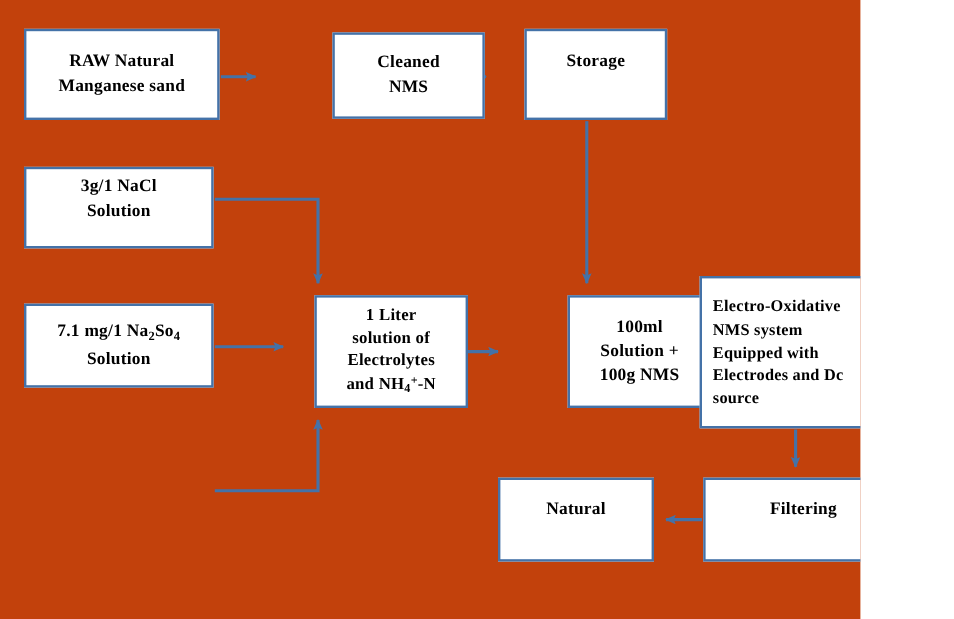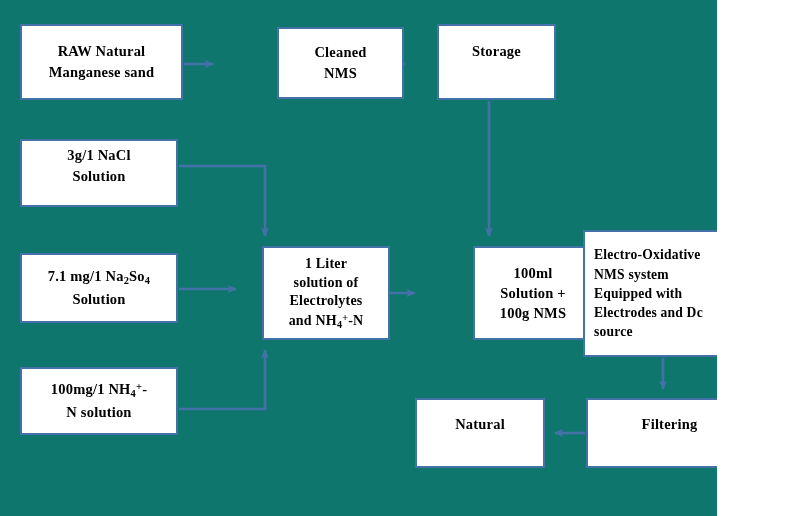--- a/index.html
+++ b/index.html
@@ -4,21 +4,21 @@
 <style>
   html, body {
     margin: 0;
     padding: 0;
     background: #ffffff;
   }
   #canvas {
     position: relative;
     width: 717px;
     height: 516px;
-    background: #0f766e;
+    background: #c2410c;
     overflow: hidden;
     font-family: "Liberation Serif", "DejaVu Serif", serif;
   }
   .node {
     position: absolute;
     box-sizing: border-box;
     border: 2px solid #4472a8;
     background: #ffffff;
     display: flex;
     align-items: center;
@@ -100,23 +100,20 @@
 
   <div class="node" style="left:20px; top:139px; width:158px; height:68px;">
     <span class="txt" style="position:relative; top:-7px;">3g/1 NaCl
 Solution</span>
   </div>
 
   <div class="node" style="left:20px; top:253px; width:158px; height:70px;">
     <span class="txt">7.1 mg/1 Na<sub>2</sub>So<sub>4</sub><br>Solution</span>
   </div>
 
-  <div class="node" style="left:20px; top:367px; width:158px; height:68px;">
-    <span class="txt">100mg/1 NH<sub>4</sub><sup>+</sup>-<br>N solution</span>
-  </div>
 
   <div class="node" style="left:262px; top:246px; width:128px; height:94px; font-size:14px; line-height:1.32;">
     <span class="txt">1 Liter<br>solution of<br>Electrolytes<br>and NH<sub>4</sub><sup>+</sup>-N</span>
   </div>
 
   <div class="node" style="left:425px; top:246px; width:120px; height:94px; line-height:1.4;margin-left:48px;">
     <span class="txt">100ml
 Solution +
 100g NMS</span>
   </div>

